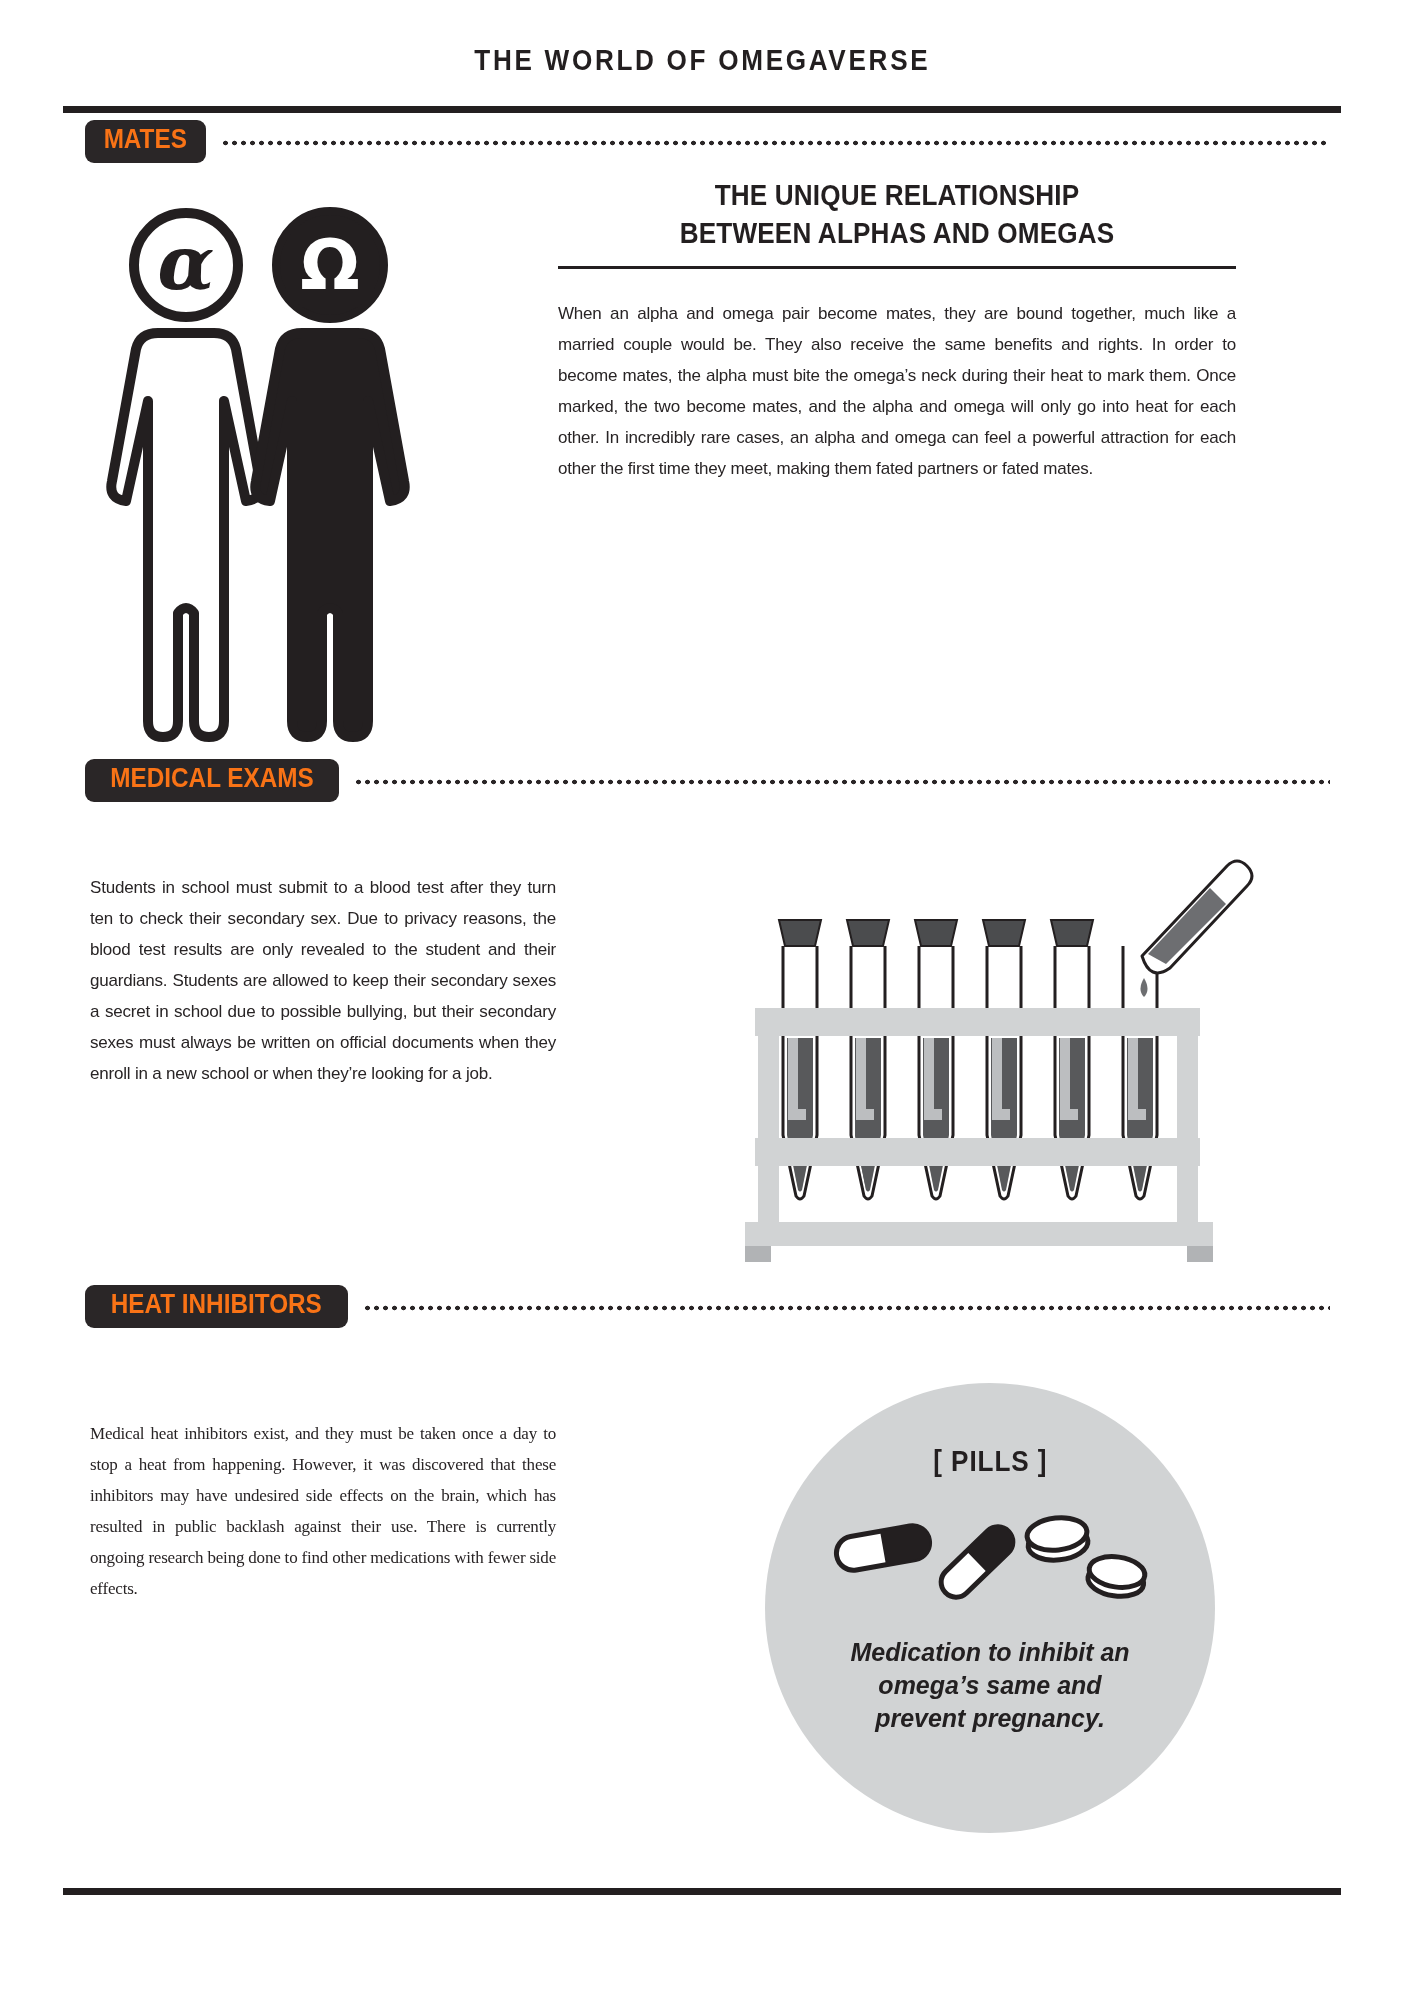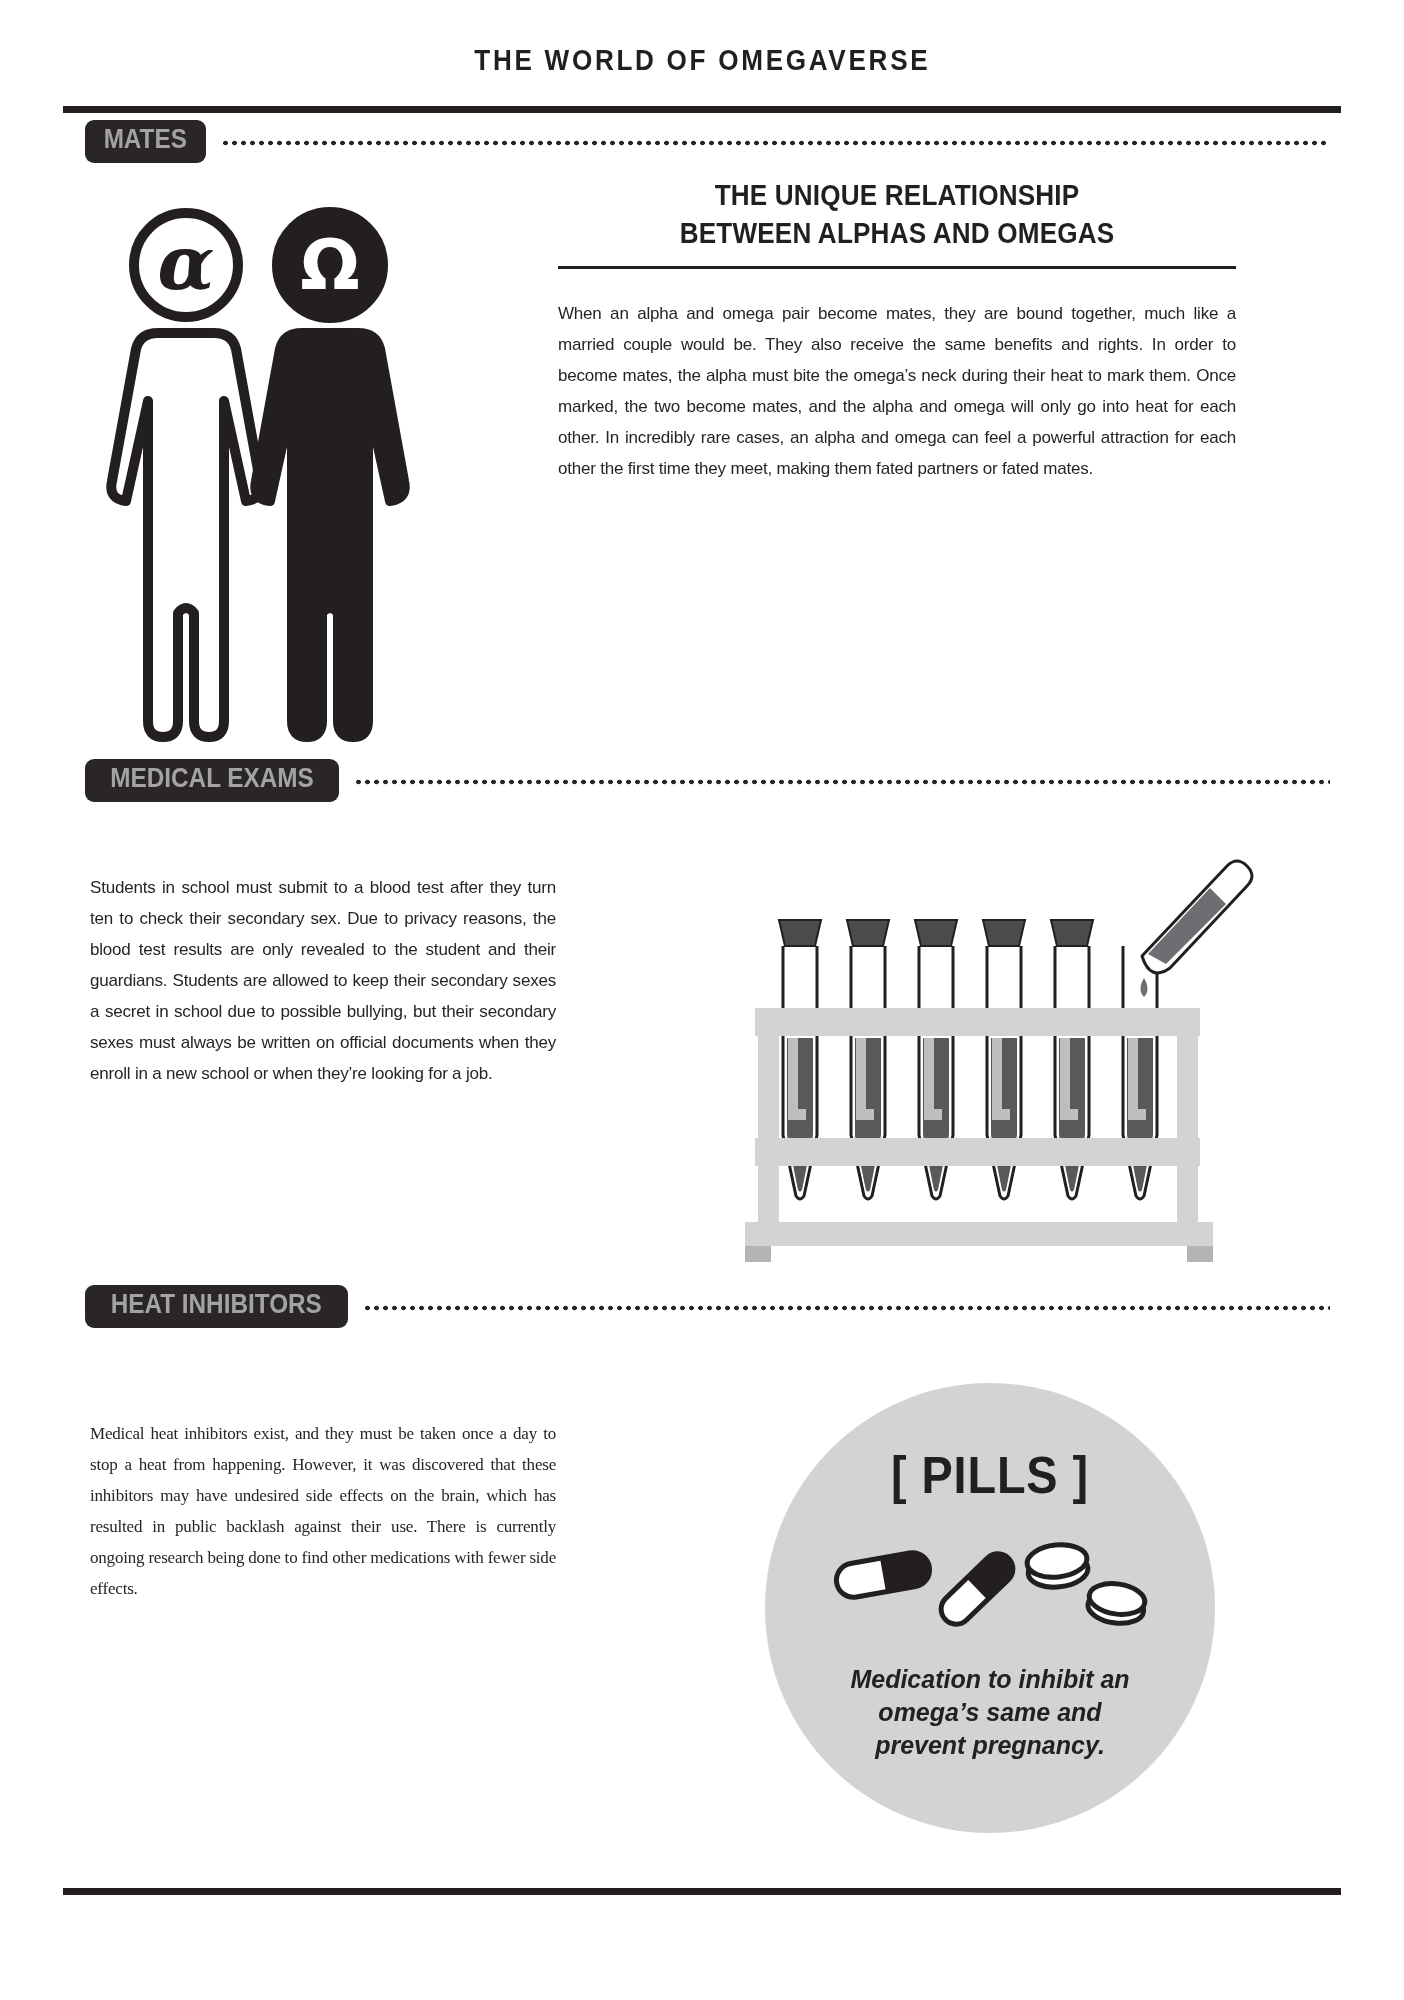--- a/index.html
+++ b/index.html
@@ -16,21 +16,21 @@
   }
   .rule { position:absolute; left:63px; width:1278px; height:7px; background:#231f20; }
   .rule-top { top:106px; }
   .rule-bottom { top:1888px; }
 
   .section-head { position:absolute; display:flex; align-items:center; width:1245px; left:85px; }
   .head-mates { top:120px; }
   .head-medical { top:759px; }
   .head-heat { top:1285px;justify-content:flex-end; }
   .badge {
-    background:#2a2627; color:#a3a3a3; font-weight:bold; font-size:27px;
+    background:#2a2627; color:#f97316; font-weight:bold; font-size:27px;
     padding:5px 14px 8px; border-radius:9px; line-height:1.1; flex:0 0 auto;
   }
   .leader {
     flex:1 1 auto; height:6px; margin-left:15px; position:relative; top:2px;
     background-image:radial-gradient(circle, #2a2627 2.2px, transparent 2.6px);
     background-size:9px 6px; background-repeat:repeat-x; background-position:left center;
   }
 
   .figures { position:absolute; top:205px; left:60px; width:380px; height:545px; }
   .fig { position:absolute; top:0; }
@@ -48,21 +48,21 @@
   .p-medical { position:absolute; left:90px; top:872px; width:466px; }
   .p-heat { position:absolute; left:90px; top:1418px; width:466px;font-family:Liberation Serif, serif; }
 
   .tubes { position:absolute; left:740px; top:840px; }
 
   .pills-circle {
     position:absolute; left:765px; top:1383px; width:450px; height:450px;
     background:#d1d3d4; border-radius:50%;
     display:flex; flex-direction:column; align-items:center;
   }
-  .pills-label { margin-top:62px; font-size:52px; font-weight:bold; letter-spacing:1px; }
+  .pills-label { margin-top:62px; font-size:29px; font-weight:bold; letter-spacing:1px; }
   .pills-icons { margin-top:18px; }
   .pills-caption {
     margin-top:20px; width:310px; text-align:center;
     font-size:25px; font-style:italic; font-weight:600; line-height:1.32; color:#232021;
   }
 </style>
 </head>
 <body>
 
 <div class="page">

